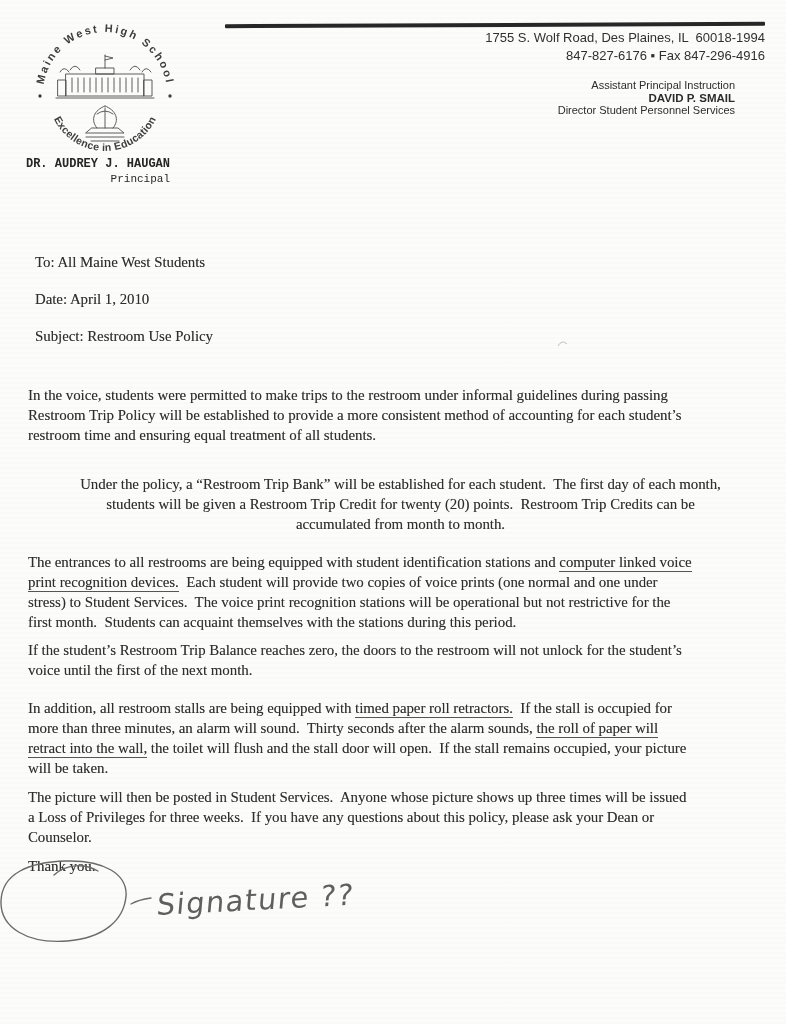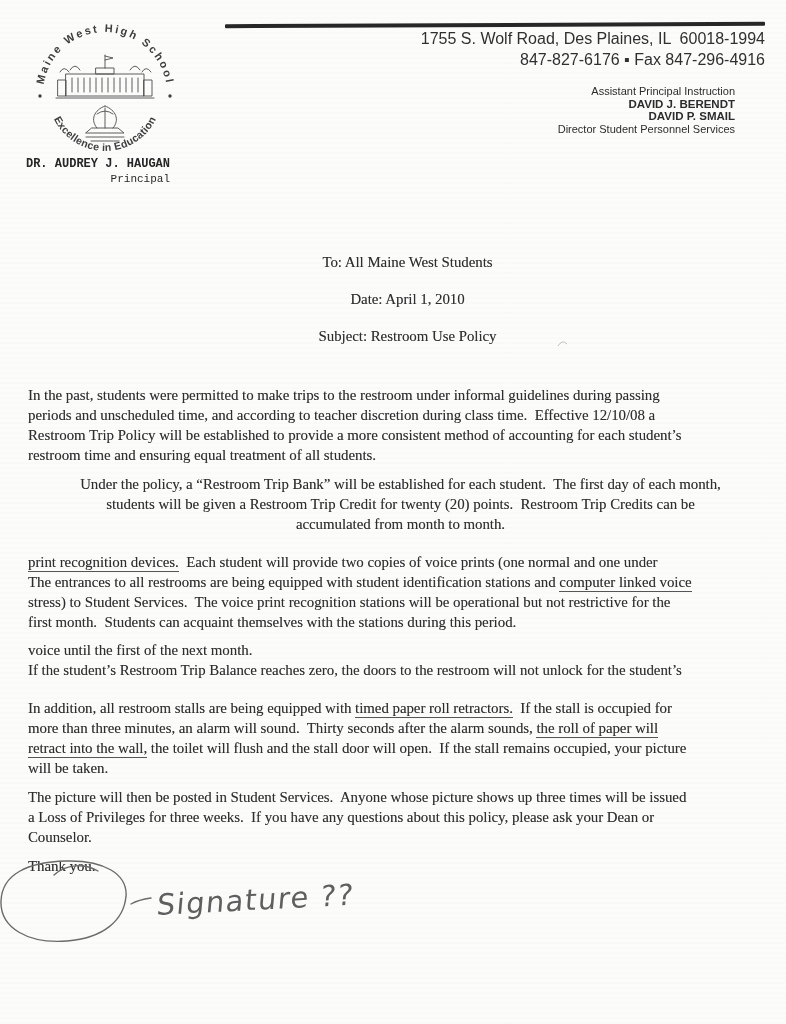--- a/index.html
+++ b/index.html
@@ -14,21 +14,21 @@
   
   .masthead{
     position:absolute;left:225px;top:22px;width:540px;text-align:right;
     font-family:"Liberation Sans", sans-serif;color:#262626;
   }
   .school-name{
     margin:0;font-size:21px;font-weight:bold;letter-spacing:0.4px;color:#1d1d1d;
     white-space:pre;text-shadow:0.2px 0.2px 0.4px rgba(40,40,40,0.5);
   }
   .rule{height:4px;background:#272727;margin-top:1px;transform:rotate(-0.25deg);border-radius:1px;}
-  .addr,.phone{font-size:16px;margin-top:3px;white-space:pre;color:#303030;}
+  .addr,.phone{font-size:13px;margin-top:3px;white-space:pre;color:#303030;}
   .staff{margin-top:16px;padding-right:30px;font-size:11px;line-height:12.6px;color:#2c2c2c;}
   .staff .s-name{font-weight:bold;font-size:11.5px;white-space:pre;}
   .staff .s-title{white-space:pre;}
   
   .seal{position:absolute;left:30px;top:22px;width:150px;height:140px;}
   .seal-arc{font-family:"Liberation Sans", sans-serif;font-weight:bold;font-size:11px;
     letter-spacing:2.2px;fill:#3e3e3e;}
   .seal-arc-bottom{font-size:10.5px;letter-spacing:0.3px;}
   .seal-dot{fill:#3e3e3e;}
   .sketch path{stroke:#4c4c4c;stroke-width:0.9;fill:none;stroke-linecap:round;}
@@ -36,21 +36,21 @@
     position:absolute;left:4px;top:157px;width:166px;text-align:right;
     font-family:Liberation Mono, monospace;color:#262626;
   }
   .p-name{font-size:12px;font-weight:bold;white-space:pre;}
   .p-title{font-size:11px;margin-top:2px;}
   
   .meta-line,.para,.closing{
     position:absolute;left:28px;width:745px;font-size:14.8px;line-height:20px;
     color:#2e2e2e;text-shadow:0.2px 0.2px 0.3px rgba(60,60,60,0.45);
   }
-  .meta-line{padding-left:7px;text-align:center;}
+  .meta-line{padding-left:7px;}
   .line{display:block;height:20px;white-space:pre;}
   .pen-underline{
     border-bottom:1.6px solid #555;padding-bottom:0.5px;
   }
   
   .annotations{position:absolute;left:0;top:0;width:786px;height:1024px;pointer-events:none;}
   .pen{stroke:#6b6b6b;stroke-width:1.4;fill:none;stroke-linecap:round;}
   .pen-light{stroke:#9a9a9a;stroke-width:1;fill:none;opacity:0.6;}
   .hand-text{
     font-family:"DejaVu Sans", sans-serif;font-size:29px;fill:#5f5f5f;
@@ -97,51 +97,49 @@
     <div class="p-name">DR. AUDREY J. HAUGAN</div>
     <div class="p-title">Principal</div>
   </div>
 
   <div class="masthead">
     <div class="rule"></div>
     <div class="addr">1755 S. Wolf Road, Des Plaines, IL  60018-1994</div>
     <div class="phone">847-827-6176 ▪ Fax 847-296-4916</div>
     <div class="staff" id="staff">
         <div class="s-title">Assistant Principal Instruction</div>
-        <div class="s-name">DAVID J. BERENDT</div>
         <div class="s-name">DAVID P. SMAIL</div>
         <div class="s-title">Director Student Personnel Services</div>
       </div>
   </div>
 
   <div class="meta-line" style="top:252px">To: All Maine West Students</div>
   <div class="meta-line" style="top:289px">Date: April 1, 2010</div>
   <div class="meta-line" style="top:326px">Subject: Restroom Use Policy</div>
 
   <div id="paragraphs">
       <div class="para" style="top: 385px;">
-        <span class="line"><span>In the past, students were permitted to make trips to the restroom under informal guidelines during passing</span></span>
-        <span class="line"><span>periods and unscheduled time, and according to teacher discretion during class time.  Effective 12/10/08 a</span></span>
+        <span class="line"><span>In the voice, students were permitted to make trips to the restroom under informal guidelines during passing</span></span>
         <span class="line"><span>Restroom Trip Policy will be established to provide a more consistent method of accounting for each student’s</span></span>
         <span class="line"><span>restroom time and ensuring equal treatment of all students.</span></span>
       </div>
       <div class="para" style="top: 474px; text-align: center;">
         <span class="line"><span>Under the policy, a “Restroom Trip Bank” will be established for each student.  The first day of each month,</span></span>
         <span class="line"><span>students will be given a Restroom Trip Credit for twenty (20) points.  Restroom Trip Credits can be</span></span>
         <span class="line"><span>accumulated from month to month.</span></span>
       </div>
       <div class="para" style="top: 552px;">
+        <span class="line"><span>The entrances to all restrooms are being equipped with student identification stations and </span><span class="pen-underline">computer linked voice</span></span>
         <span class="line"><span class="pen-underline">print recognition devices.</span><span>  Each student will provide two copies of voice prints (one normal and one under</span></span>
-        <span class="line"><span>The entrances to all restrooms are being equipped with student identification stations and </span><span class="pen-underline">computer linked voice</span></span>
         <span class="line"><span>stress) to Student Services.  The voice print recognition stations will be operational but not restrictive for the</span></span>
         <span class="line"><span>first month.  Students can acquaint themselves with the stations during this period.</span></span>
       </div>
       <div class="para" style="top: 640px;">
+        <span class="line"><span>If the student’s Restroom Trip Balance reaches zero, the doors to the restroom will not unlock for the student’s</span></span>
         <span class="line"><span>voice until the first of the next month.</span></span>
-        <span class="line"><span>If the student’s Restroom Trip Balance reaches zero, the doors to the restroom will not unlock for the student’s</span></span>
       </div>
       <div class="para" style="top: 698px;">
         <span class="line"><span>In addition, all restroom stalls are being equipped with </span><span class="pen-underline">timed paper roll retractors.</span><span>  If the stall is occupied for</span></span>
         <span class="line"><span>more than three minutes, an alarm will sound.  Thirty seconds after the alarm sounds, </span><span class="pen-underline">the roll of paper will</span></span>
         <span class="line"><span class="pen-underline">retract into the wall,</span><span> the toilet will flush and the stall door will open.  If the stall remains occupied, your picture</span></span>
         <span class="line"><span>will be taken.</span></span>
       </div>
       <div class="para" style="top: 787px;">
         <span class="line"><span>The picture will then be posted in Student Services.  Anyone whose picture shows up three times will be issued</span></span>
         <span class="line"><span>a Loss of Privileges for three weeks.  If you have any questions about this policy, please ask your Dean or</span></span>

